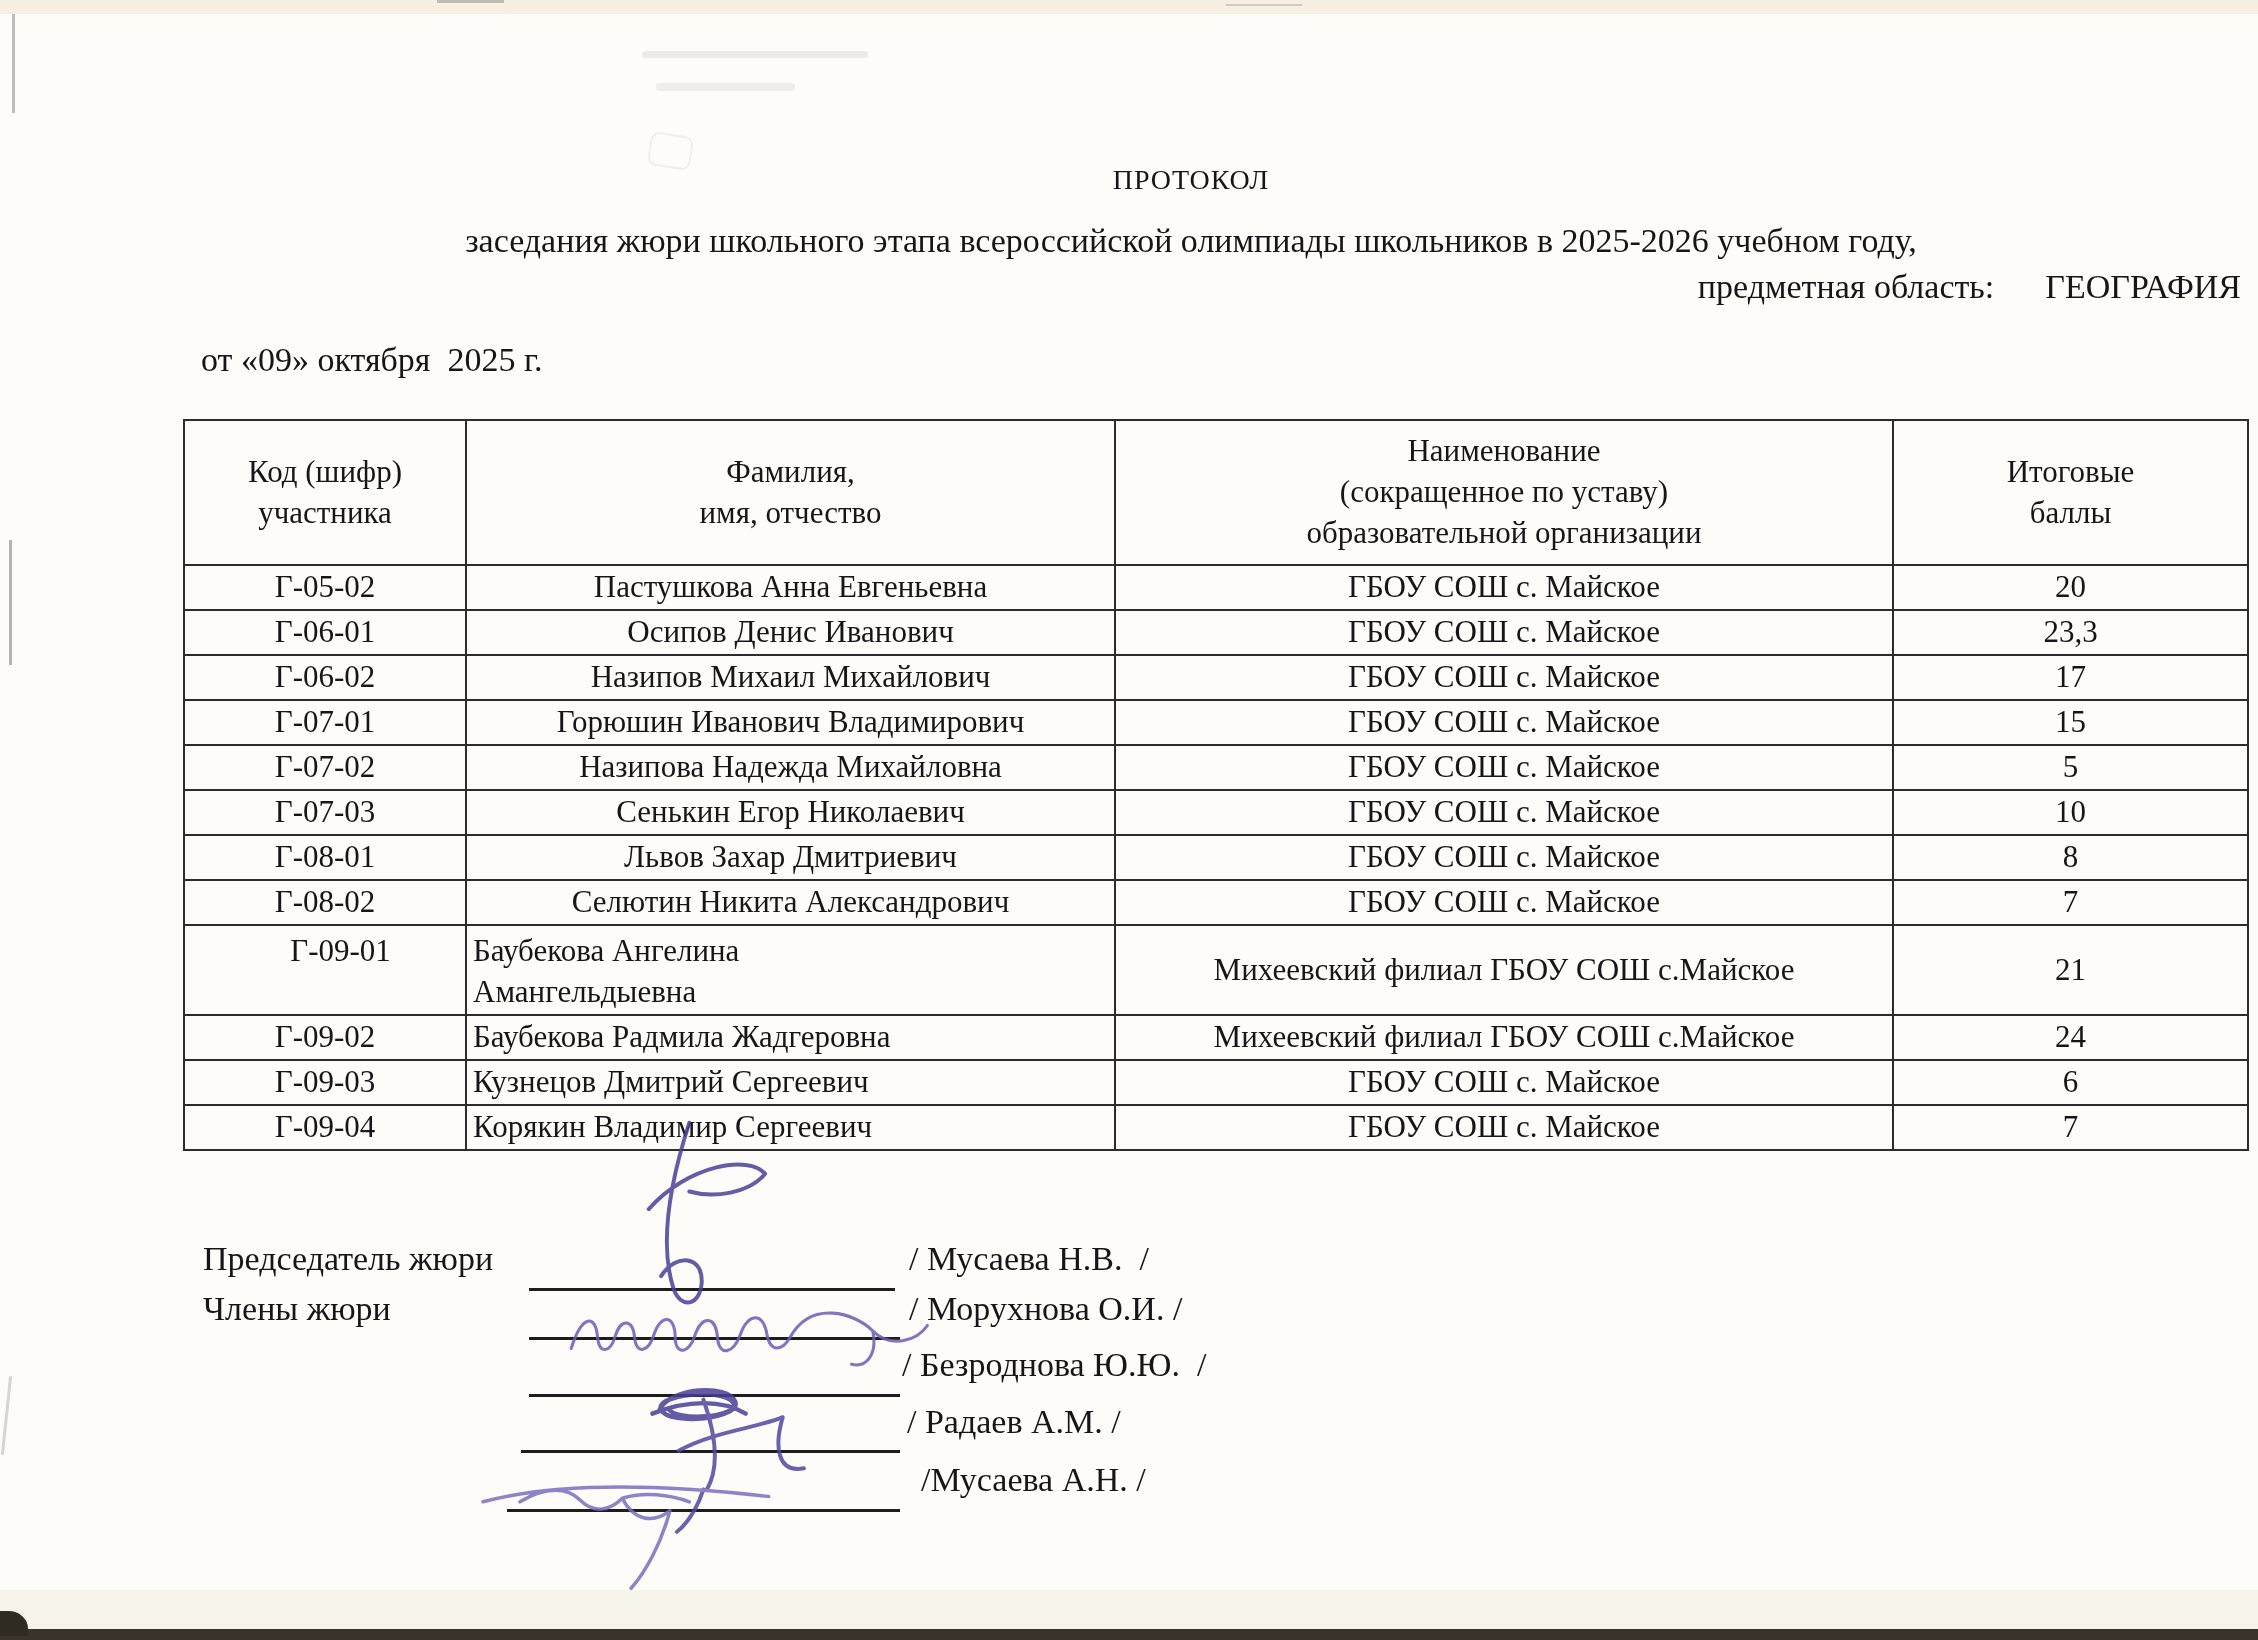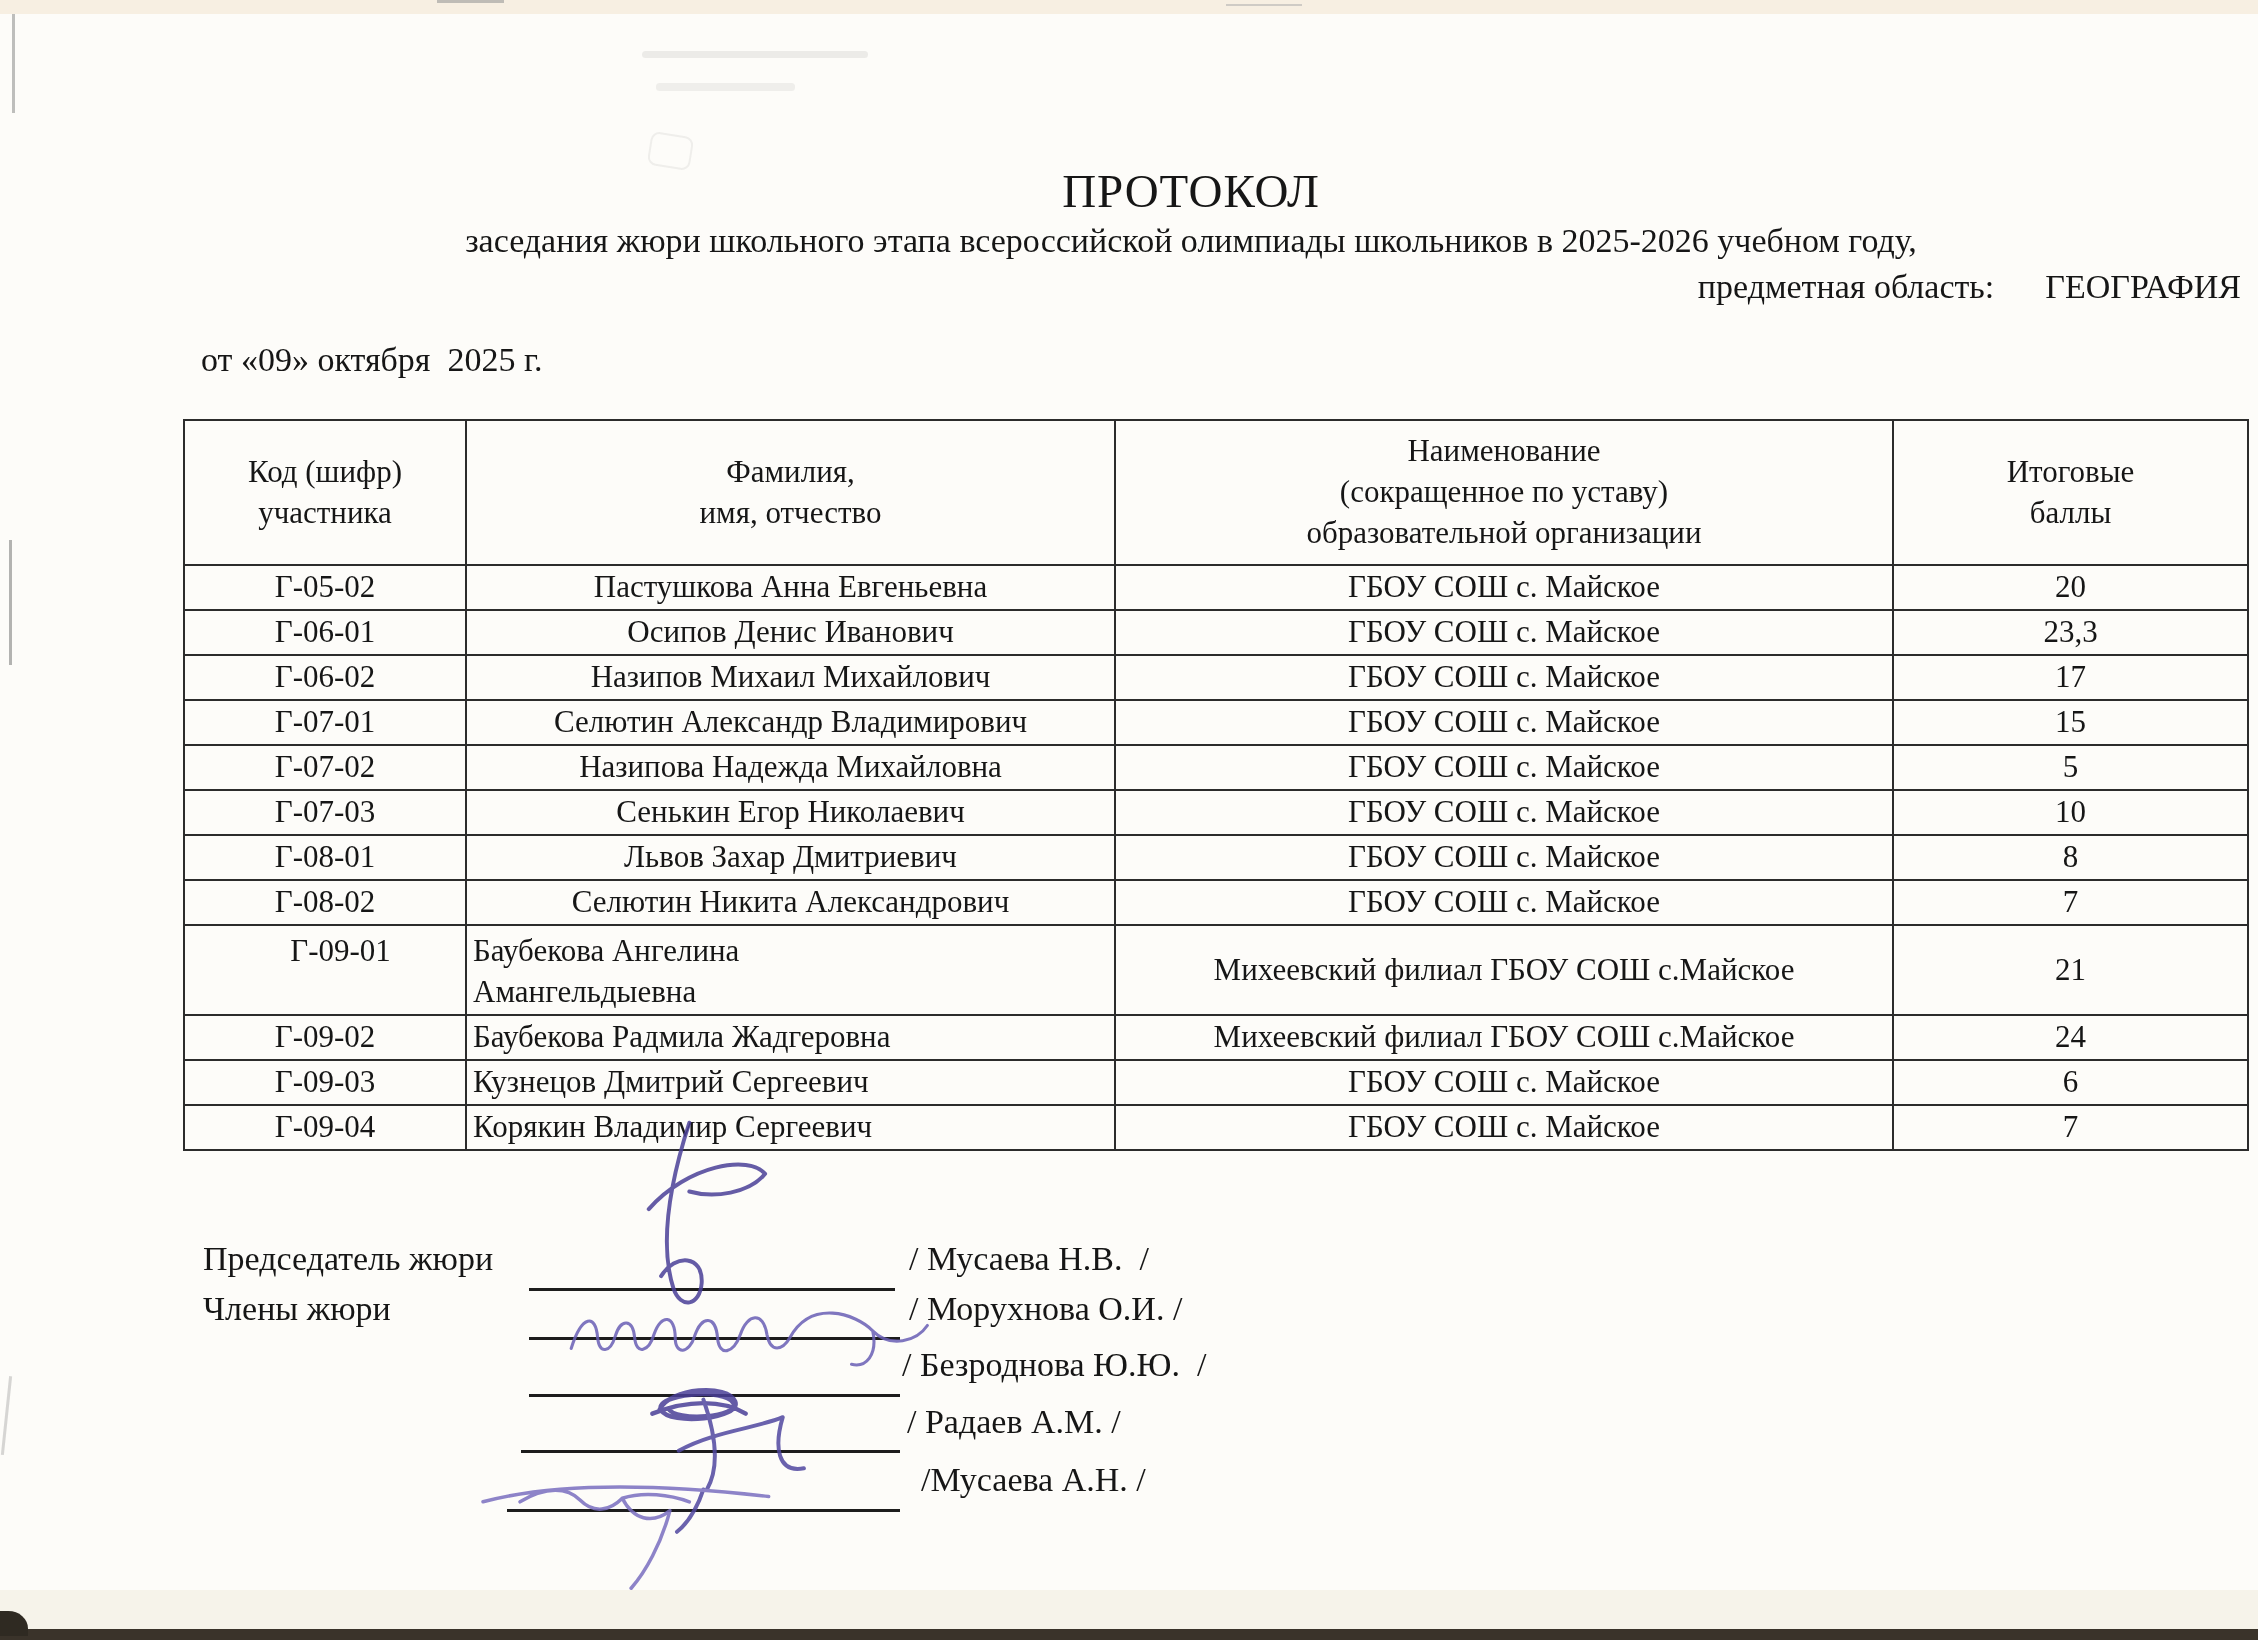--- a/index.html
+++ b/index.html
@@ -19,21 +19,21 @@
   .edge-left-2 { left:8.8px; top:540px; width:3.5px; height:125px; background:#6a6a6a; opacity:.5; }
   .edge-left-3 { left:5.3px; top:1376px; width:2.6px; height:79px; background:#9a9a9a; opacity:.4; transform:rotate(6deg); }
   .corner-blob { left:0; top:1611px; width:28px; height:25px; background:#2f2a22; border-radius:0 70% 0 0; }
   .tick-1 { left:437px; top:0; width:67px; height:2.6px; background:#9a9a9a; opacity:.6; }
   .tick-2 { left:1226px; top:3.5px; width:76px; height:2.6px; background:#a8a8a8; opacity:.5; }
   .ghost-1 { left:642px; top:51px; width:226px; height:7px; background:#8a8a8a; opacity:.14; border-radius:3.5px; }
   .ghost-2 { left:656px; top:83px; width:139px; height:8px; background:#8a8a8a; opacity:.12; border-radius:3.5px; }
   .ghost-3 { left:649px; top:134px; width:39px; height:30px; border:2.6px solid #999; opacity:.14; border-radius:8.8px; transform:rotate(9deg); }
 
   
-  .doc-title    { left:141px; top:164px; width:2100px; text-align:center; font-size:47px; letter-spacing:0.9px; }
+  .doc-title    { left:141px; top:164px; width:2100px; text-align:center; font-size:28px; letter-spacing:0.9px; }
   .doc-subtitle { left:141px; top:222px; width:2100px; text-align:center; font-size:34px; }
   .subject-line { left:141px; top:268px; width:2100px; text-align:right; font-size:34px; }
   .subject-line .val { margin-left:51px; }
   .date-line    { left:201px; top:341px; font-size:34px; white-space:pre-wrap; }
 
   
   .results-table {
     position:absolute; left:183px; top:379px; width:2064px;
     border-collapse:collapse; table-layout:fixed; font-size:31px;margin-top:40px;
   }
@@ -108,21 +108,21 @@
       <td>23,3</td>
     </tr>
     <tr class="r">
       <td>Г-06-02</td>
       <td>Назипов Михаил Михайлович</td>
       <td>ГБОУ СОШ с. Майское</td>
       <td>17</td>
     </tr>
     <tr class="r">
       <td>Г-07-01</td>
-      <td>Селютин Александр Владимирович</td>
+      <td>Горюшин Иванович Владимирович</td>
       <td>ГБОУ СОШ с. Майское</td>
       <td>15</td>
     </tr>
     <tr class="r">
       <td>Г-07-02</td>
       <td>Назипова Надежда Михайловна</td>
       <td>ГБОУ СОШ с. Майское</td>
       <td>5</td>
     </tr>
     <tr class="r">

